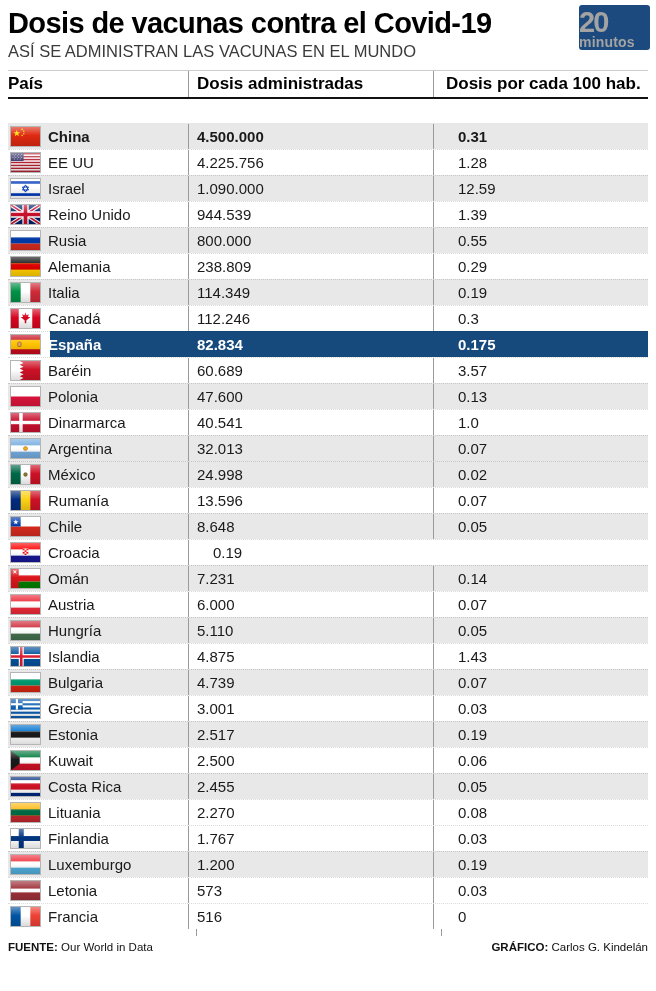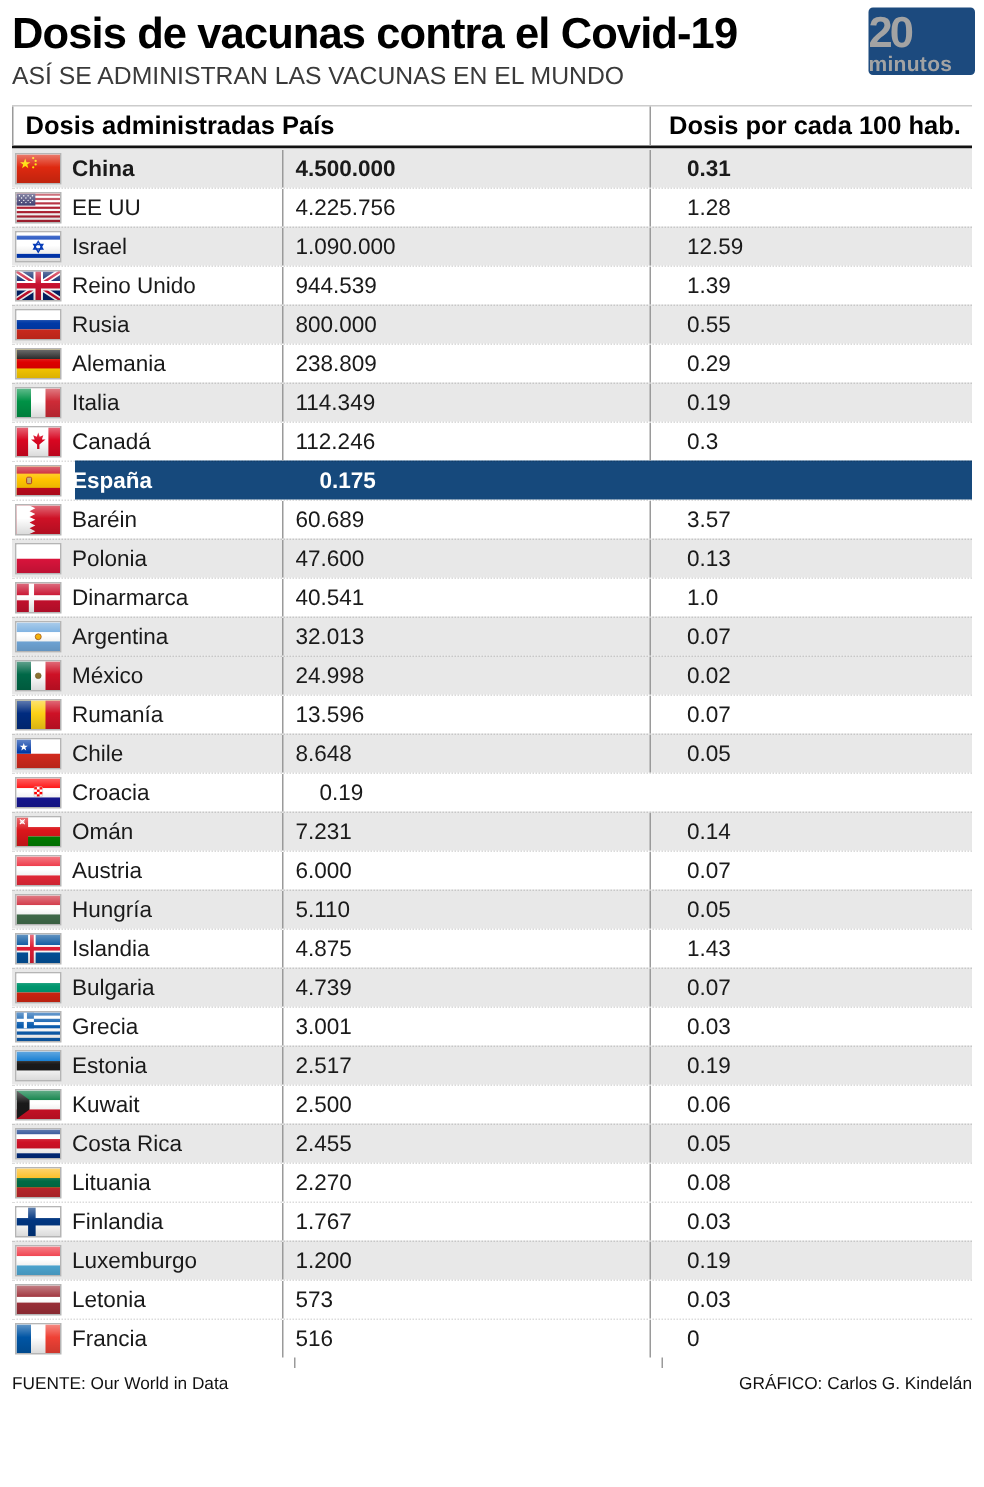--- a/index.html
+++ b/index.html
@@ -27,21 +27,21 @@
   .thead .hc.b{border-left:1px solid #9a9a9a;padding-left:8px;}
   .thead .hc.c{border-left:1px solid #9a9a9a;padding-left:12px;}
 
   .row{
     display:grid;grid-template-columns:40px 140px 245px 1fr;align-items:center;
     height:26px;box-sizing:border-box;font-size:15px;
     border-top:1px dotted rgba(0,0,0,.14);
   }
   .row:first-child{border-top-color:transparent;}
   .row.gray{background:#E8E8E8;}
-  .row.bold{font-weight:700;}
+  .row.bold{font-weight:700;margin-top:24px;}
   .row.highlight{
     background:linear-gradient(90deg,#fff 0 42px,#16497C 42px);
     color:#fff;font-weight:700;
   }
   .cell{height:100%;display:flex;align-items:center;min-width:0;}
   .c-flag{padding-left:2px;}
   .c-doses{border-left:1px solid #9a9a9a;padding-left:8px;}
   .c-per100{border-left:1px solid #9a9a9a;padding-left:24px;}
   .row.highlight .c-doses,.row.highlight .c-per100{border-left-color:transparent;}
 
@@ -55,39 +55,39 @@
   .tail{
     height:7px;margin:0 8px;
     background-image:linear-gradient(#9a9a9a,#9a9a9a),linear-gradient(#9a9a9a,#9a9a9a);
     background-size:1px 100%,1px 100%;background-repeat:no-repeat,no-repeat;
     background-position:180px 0,425px 0;
   }
   .foot{
     display:flex;justify-content:space-between;margin:5px 8px 0 8px;
     font-size:11.5px;color:#111;
   }
-  .foot b{font-weight:400;}
+  .foot b{font-weight:700;}
 </style>
 </head>
 <body>
 
 <div class="titlebar">
   <div class="title">Dosis de vacunas contra el Covid-19</div>
   <div class="subtitle">ASÍ SE ADMINISTRAN LAS VACUNAS EN EL MUNDO</div>
 </div>
 
 <div class="logo">
   <span class="num">20</span>
   <span class="word">minutos</span>
 </div>
 
 <div class="tbl">
   <div class="thead">
+    <div class="hc a">País</div>
     <div class="hc b">Dosis administradas</div>
-    <div class="hc a">País</div>
     <div class="hc c">Dosis por cada 100 hab.</div>
   </div>
   <div id="rows">
       <div class="row gray bold">
     <div class="cell c-flag">
       <span class="flag">
             <svg viewBox="0 0 30 20" preserveAspectRatio="none">
               <rect width="30" height="20" fill="#DE2910"></rect>
               <polygon points="6,2.8 6.9,5.4 9.6,5.4 7.4,7.1 8.2,9.7 6,8.1 3.8,9.7 4.6,7.1 2.4,5.4 5.1,5.4" fill="#FFDE00"></polygon>
               <circle cx="11.5" cy="2.5" r=".8" fill="#FFDE00"></circle>
@@ -235,20 +235,21 @@
       <span class="flag">
             <svg viewBox="0 0 30 20" preserveAspectRatio="none">
               <rect width="30" height="20" fill="#FFC400"></rect>
               <rect width="30" height="5" fill="#C60B1E"></rect>
               <rect y="15" width="30" height="5" fill="#C60B1E"></rect>
               <rect x="7" y="7.5" width="3.4" height="4.6" rx=".8" fill="#C8B47C" stroke="#A52A2A" stroke-width=".6"></rect>
             </svg>
           </span>
     </div>
     <div class="cell c-country">España</div>
+    <div class="cell c-doses">82.834</div>
     <div class="cell c-per100">0.175</div>
   </div>
       <div class="row">
     <div class="cell c-flag">
       <span class="flag">
             <svg viewBox="0 0 30 20" preserveAspectRatio="none">
               <rect width="30" height="20" fill="#CE1126"></rect>
               <path d="M0,0 H9 L13,2 9,4 13,6 9,8 13,10 9,12 13,14 9,16 13,18 9,20 H0 Z" fill="#fff"></path>
             </svg>
           </span>

